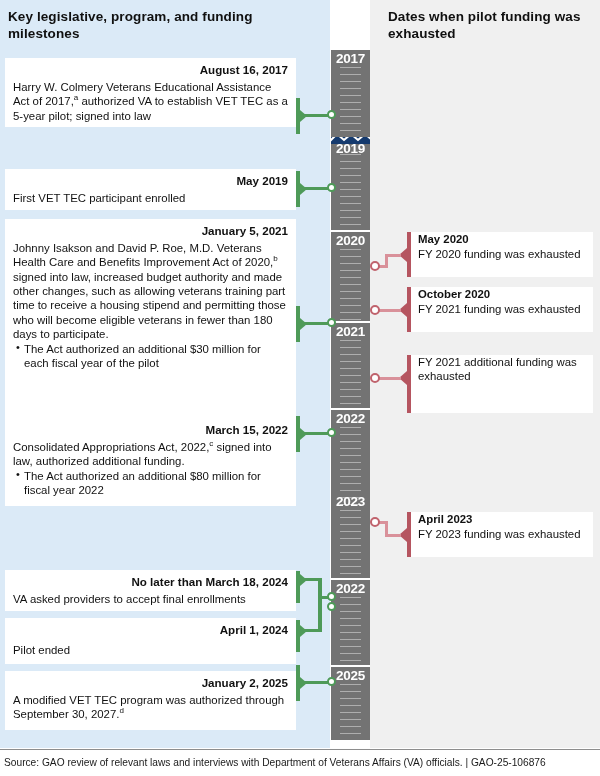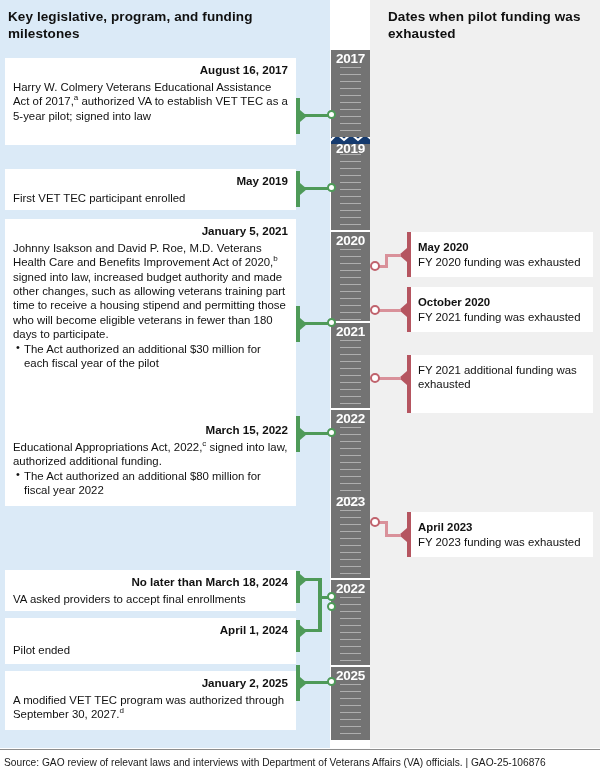--- a/index.html
+++ b/index.html
@@ -126,21 +126,21 @@
     position:absolute;left:-1px;width:41px;height:12px;z-index:4;
   }
 
   
   .callout{
     position:absolute;
     background:#ffffff;
     box-sizing:border-box;
     font-size:11.4px;color:#111;
     line-height:1.26;
-    padding:8px 6px 5px 11px;
+    padding:0 6px 5px 11px;
     width:186px;
   }
   .callout .ctitle{display:block;font-weight:bold;font-size:11.4px;margin-bottom:1px;}
   .callout .ctext{display:block;}
   .cbar{
     position:absolute;left:0;top:0;bottom:0;width:4px;background:#b55560;
   }
   .ctri{
     position:absolute;
     width:0;height:0;
@@ -217,41 +217,41 @@
       <div class="ticks offset"></div>
       <div class="ylabel">2022</div>
     </div>
 
     <div class="yearblk" style="top:617px;height:73px;">
       <div class="ticks offset"></div>
       <div class="ylabel">2025</div>
     </div>
   </div>
 
-  <div class="card" style="top:58px;height:87px;">
+  <div class="card" style="top:58px;height:69px;">
     <span class="date">August 16, 2017</span>
     <span class="body"><span>Harry W. Colmery Veterans Educational Assistance Act of 2017,</span><span class="fn">a</span><span> authorized VA to establish VET TEC as a 5-year pilot; signed into law</span></span>
   </div>
 
   <div class="card" style="top:169px;height:41px;">
     <span class="date">May 2019</span>
     <span class="body">First VET TEC participant enrolled</span>
   </div>
 
   <div class="card" style="top:219px;height:213px;padding-left:8px;">
     <span class="date">January 5, 2021</span>
     <span class="body"><span>Johnny Isakson and David P. Roe, M.D. Veterans Health Care and Benefits Improvement Act of 2020,</span><span class="fn">b</span><span> signed into law, increased budget authority and made other changes, such as allowing veterans training part time to receive a housing stipend and permitting those who will become eligible veterans in fewer than 180 days to participate.</span></span>
     <ul>
       <li>The Act authorized an additional $30 million for each fiscal year of the pilot</li>
     </ul>
   </div>
 
   <div class="card" style="top:418px;height:88px;">
     <span class="date">March 15, 2022</span>
-    <span class="body"><span>Educational Appropriations Act, 2022,</span><span class="fn">c</span><span> signed into law, authorized additional funding.</span></span>
+    <span class="body"><span>Consolidated Appropriations Act, 2022,</span><span class="fn">c</span><span> signed into law, authorized additional funding.</span></span>
     <ul>
       <li>The Act authorized an additional $80 million for fiscal year 2022</li>
     </ul>
   </div>
 
   <div class="card" style="top:570px;height:41px;">
     <span class="date">No later than March 18, 2024</span>
     <span class="body">VA asked providers to accept final enrollments</span>
   </div>
 

